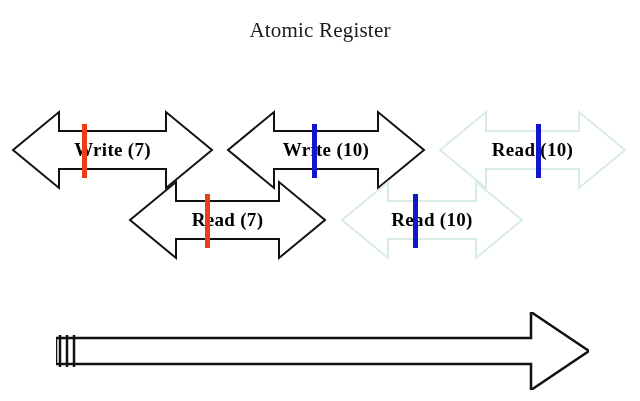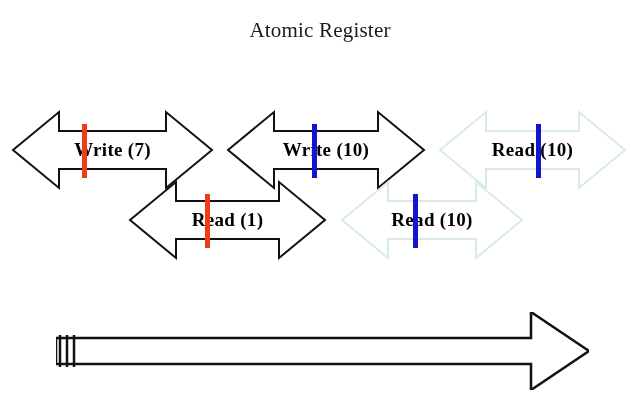--- a/index.html
+++ b/index.html
@@ -84,21 +84,21 @@
       <div class="op-arrow" style="left: 440px; top: 112px; width: 185px; height: 76px;">
         <svg width="185" height="76" viewBox="0 0 185 76">
           <polygon points="0,38 46,0 46,19 139,19 139,0 185,38 139,76 139,57 46,57 46,76" fill="#ffffff" stroke="#d8ece2" stroke-width="2" stroke-linejoin="miter"></polygon>
         </svg>
         <div class="op-label" style="color: rgb(0, 0, 0);">Read (10)</div>
       </div>
       <div class="op-arrow" style="left: 130px; top: 182px; width: 195px; height: 76px;">
         <svg width="195" height="76" viewBox="0 0 195 76">
           <polygon points="0,38 46,0 46,19 149,19 149,0 195,38 149,76 149,57 46,57 46,76" fill="#ffffff" stroke="#111111" stroke-width="2" stroke-linejoin="miter"></polygon>
         </svg>
-        <div class="op-label" style="color: rgb(0, 0, 0);">Read (1)</div>
+        <div class="op-label" style="color: rgb(0, 0, 0);">Read (7)</div>
       </div>
       <div class="op-arrow" style="left: 342px; top: 182px; width: 180px; height: 76px;">
         <svg width="180" height="76" viewBox="0 0 180 76">
           <polygon points="0,38 46,0 46,19 134,19 134,0 180,38 134,76 134,57 46,57 46,76" fill="#ffffff" stroke="#d8ece2" stroke-width="2" stroke-linejoin="miter"></polygon>
         </svg>
         <div class="op-label" style="color: rgb(0, 0, 0);">Read (10)</div>
       </div>
     </div>
 
   <div id="timeline" style="left: 56px; top: 312px; width: 533px; height: 78px;">

